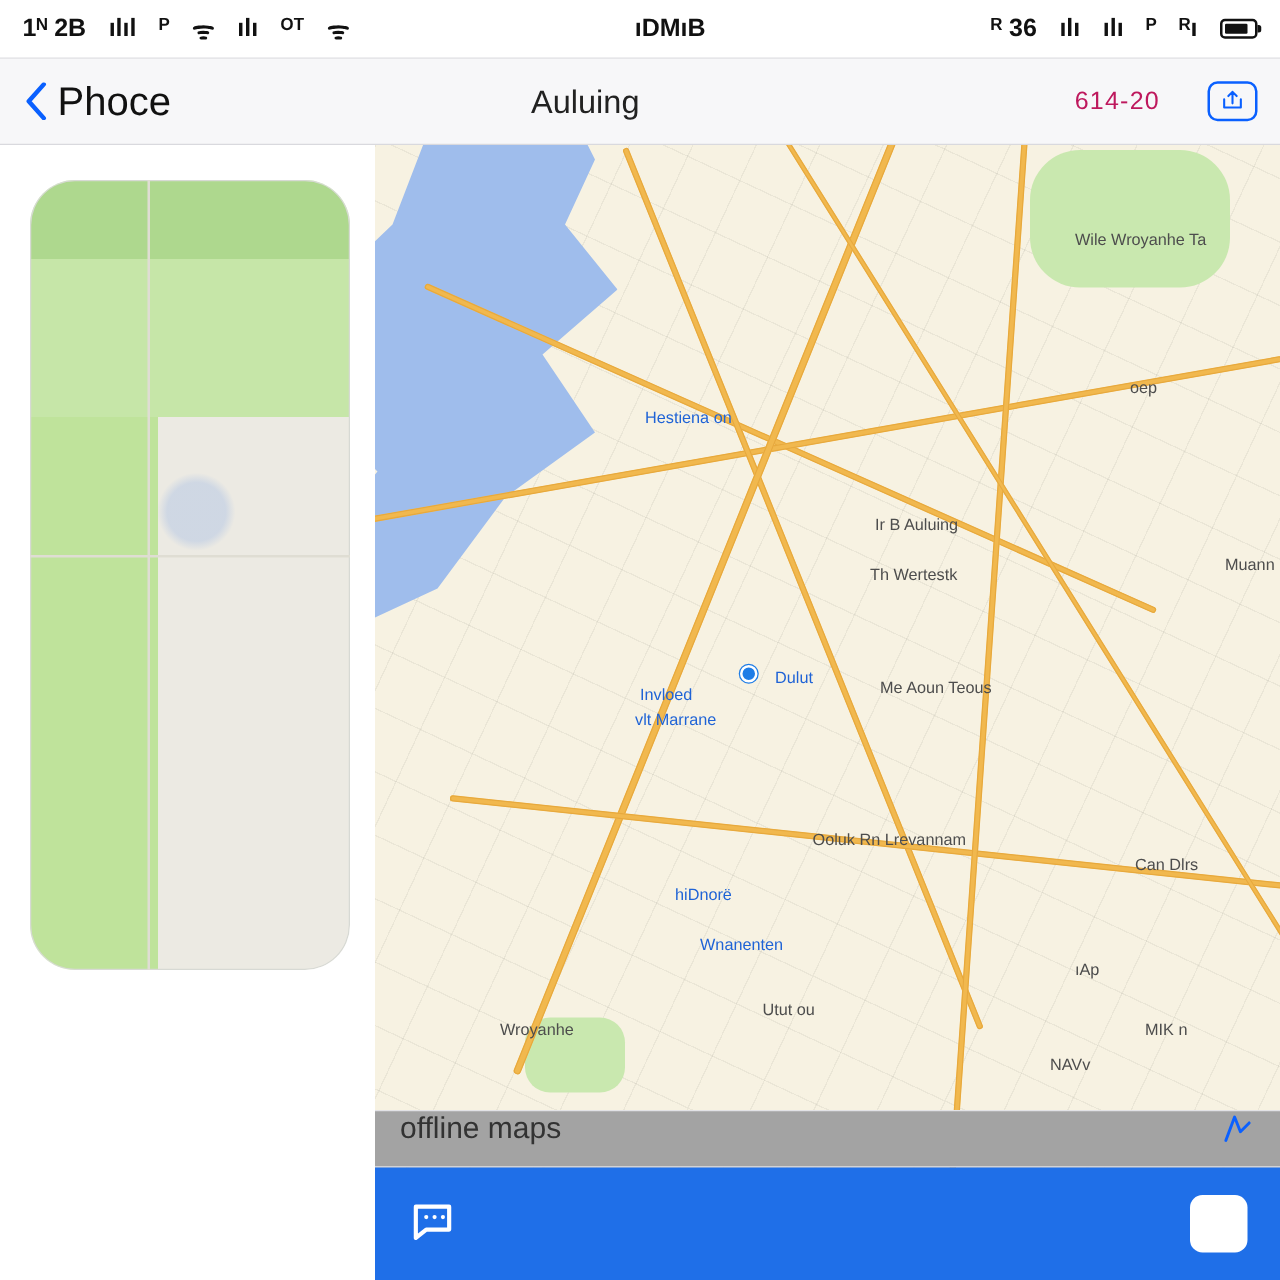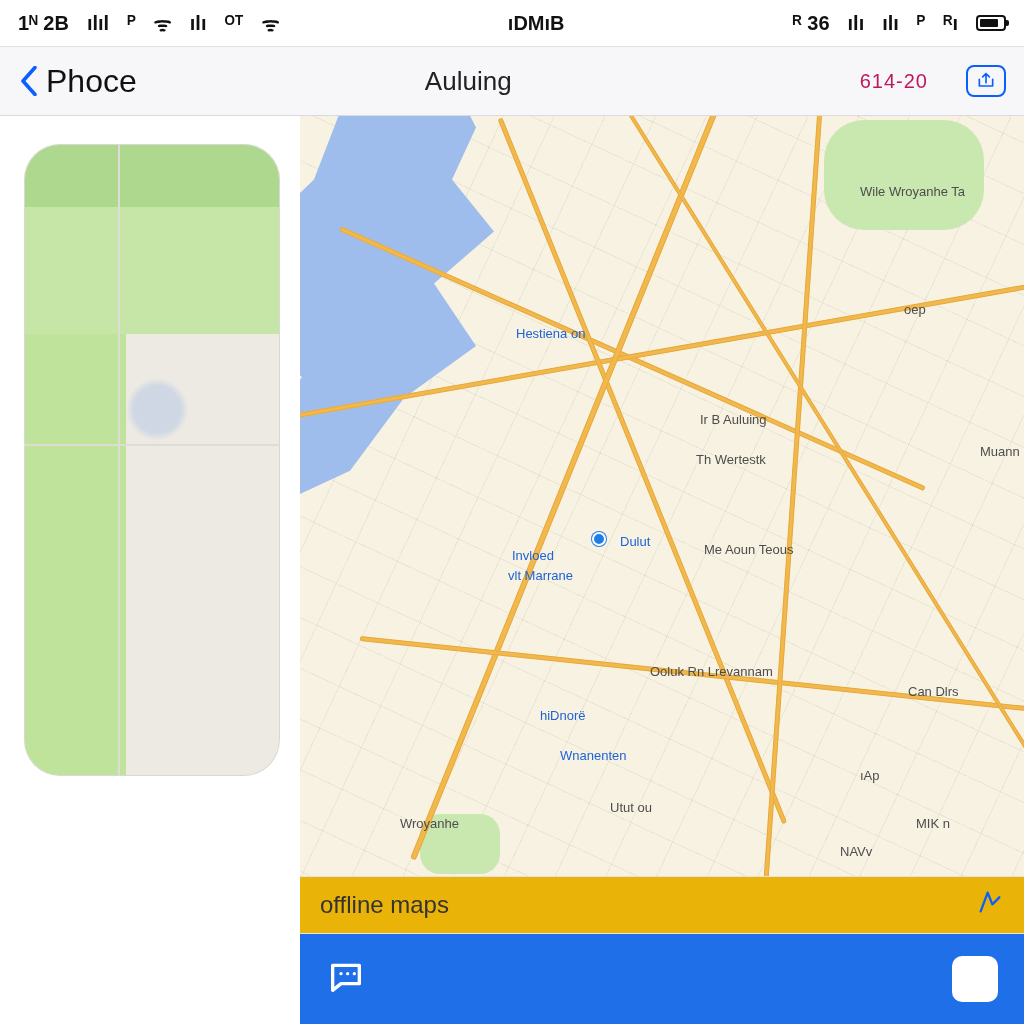--- a/index.html
+++ b/index.html
@@ -95,23 +95,23 @@
   .pl { position:absolute; font-size:13px; color:#4d4d4d; white-space:nowrap; }
   .pl.blue { color:#1f63d6; }
   .pin {
     position:absolute; width:14px; height:14px; background:#1f7de6; border:2px solid #fff;
     border-radius:50%;
     box-shadow:0 0 0 1px #1f7de6;
   }
 
   
   .offline-bar{
-    position:absolute; left:0; right:0; bottom:90px; height:58px;
-    background:#eab308; border-top:1px solid #e2e2e6; border-bottom:1px solid #e2e2e6;
-    display:flex; align-items:center; padding:0 20px; justify-content:space-between;
+    position:absolute; left:0; right:0; bottom:90px; height:46px;
+    background:#a3a3a3; border-top:1px solid #e2e2e6; border-bottom:1px solid #e2e2e6;
+    display:flex; align-items:flex-start; padding:0 20px; justify-content:space-between;
     font-size:24px; color:#333;
   }
   .offline-action{ color:#0a60ff; cursor:pointer; }
   .offline-action svg{ width:28px; height:28px; }
 
   
   .bottom-bar{
     position:absolute; left:0; right:0; bottom:0; height:90px;
     background:#1f6fe8;
     display:flex; align-items:center; justify-content:space-between;

